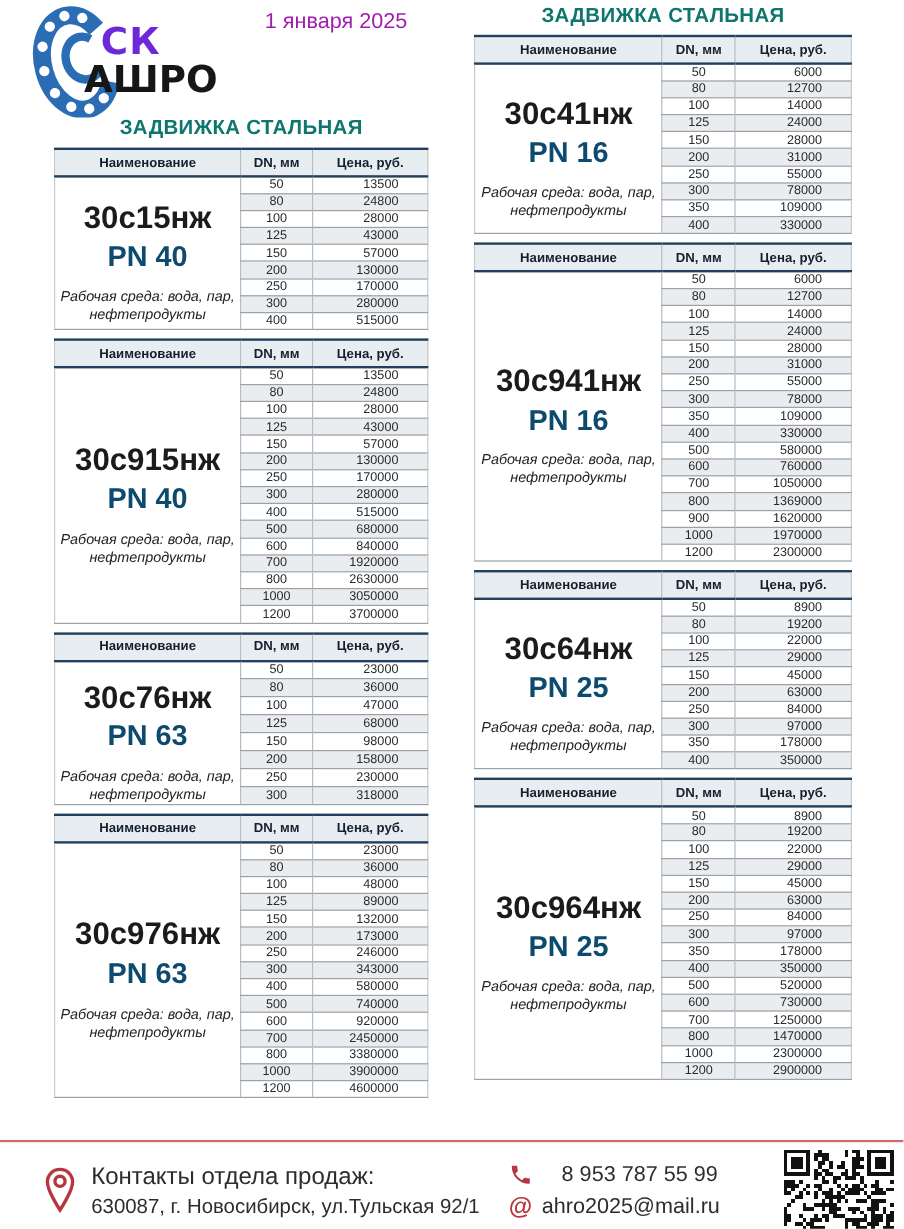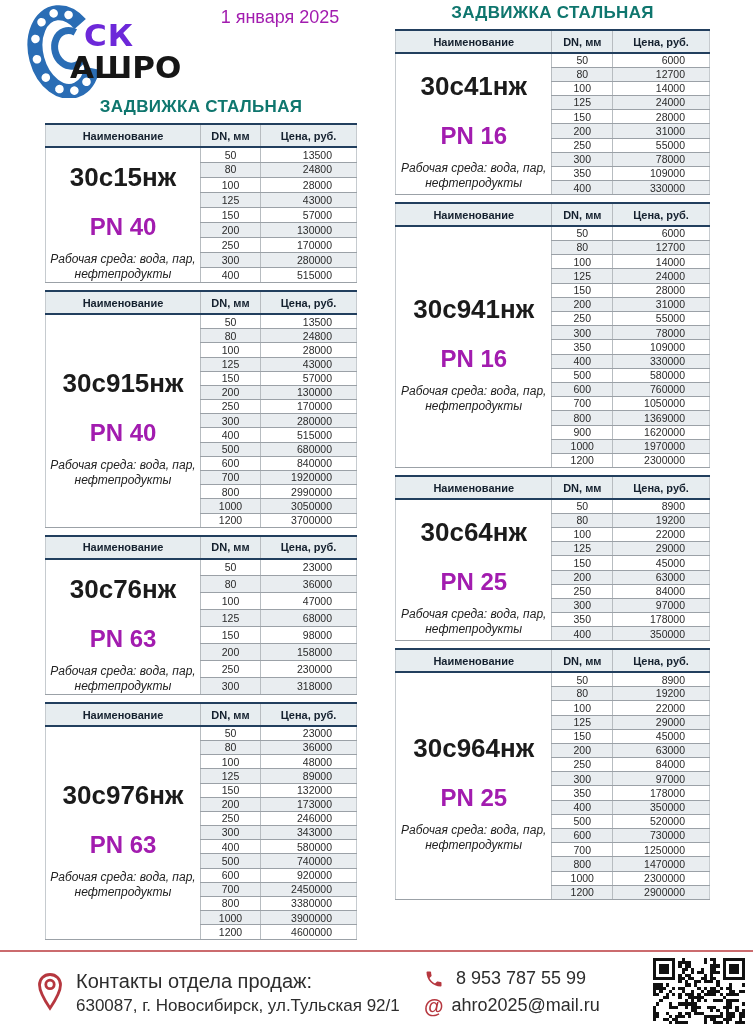--- a/index.html
+++ b/index.html
@@ -48,31 +48,31 @@
   table.price-table tr.data-row{height:14.2px;}
   table.price-table td{font-size:10.5px;line-height:1;color:#2a2a2a;
     border-bottom:1px solid var(--rowline);}
   table.price-table tr.data-row:nth-child(even) td{background:var(--rowalt);}
   td.dn-cell{width:60px;text-align:center;border-left:1px solid #b7bcc0;}
   td.price-cell{width:96px;text-align:right;padding-right:24px;border-left:1px solid #b7bcc0;}
   td.name-cell{width:155px;background:#fff !important;vertical-align:middle;text-align:center;
     border-bottom:none;}
   .name-inner{display:flex;flex-direction:column;align-items:center;justify-content:center;}
   .model-label{font-size:26px;font-weight:bold;color:#1b1b1b;line-height:1.15;margin-top:15px;}
-  .pn-label{font-size:24px;font-weight:bold;color:#a21caf;line-height:1.15;margin-top:20px;}
+  .pn-label{font-size:24px;font-weight:bold;color:#0c4a6e;line-height:1.15;margin-top:4px;}
   .medium-label{font-size:12px;font-style:italic;color:#222;line-height:1.25;
     margin-top:12px;max-width:150px;}
 
   
   .footer-line{position:absolute;left:0;top:950px;width:753px;height:2px;background:var(--redline);}
   .footer{position:absolute;left:0;top:952px;width:753px;height:72px;background:#fff;}
   .pin-wrap{position:absolute;left:36px;top:20px;}
   .contact-title{position:absolute;left:76px;top:18px;font-size:20px;color:#2d2d2d;}
   .contact-address{position:absolute;left:76px;top:44px;font-size:17px;color:#2d2d2d;}
-  .phone-row{position:absolute;left:424px;top:16px;display:flex;align-items:center;gap:12px;}
+  .phone-row{position:absolute;left:424px;top:16px;display:flex;align-items:center;gap:24px;}
   .email-row{position:absolute;left:424px;top:43px;display:flex;align-items:center;gap:8px;}
   .phone-row .val,.email-row .val{font-size:18px;color:#2d2d2d;}
   .at-icon{font-size:20px;font-weight:bold;color:var(--red);line-height:1;}
   .qr{position:absolute;left:653px;top:6px;}
 </style>
 </head>
 <body>
 
 <div class="page">
 
@@ -216,21 +216,21 @@
             <tr class="data-row">
               <td class="dn-cell">600</td>
               <td class="price-cell">840000</td>
             </tr>
             <tr class="data-row">
               <td class="dn-cell">700</td>
               <td class="price-cell">1920000</td>
             </tr>
             <tr class="data-row">
               <td class="dn-cell">800</td>
-              <td class="price-cell">2990000</td>
+              <td class="price-cell">2630000</td>
             </tr>
             <tr class="data-row">
               <td class="dn-cell">1000</td>
               <td class="price-cell">3050000</td>
             </tr>
             <tr class="data-row">
               <td class="dn-cell">1200</td>
               <td class="price-cell">3700000</td>
             </tr>
           </tbody>

